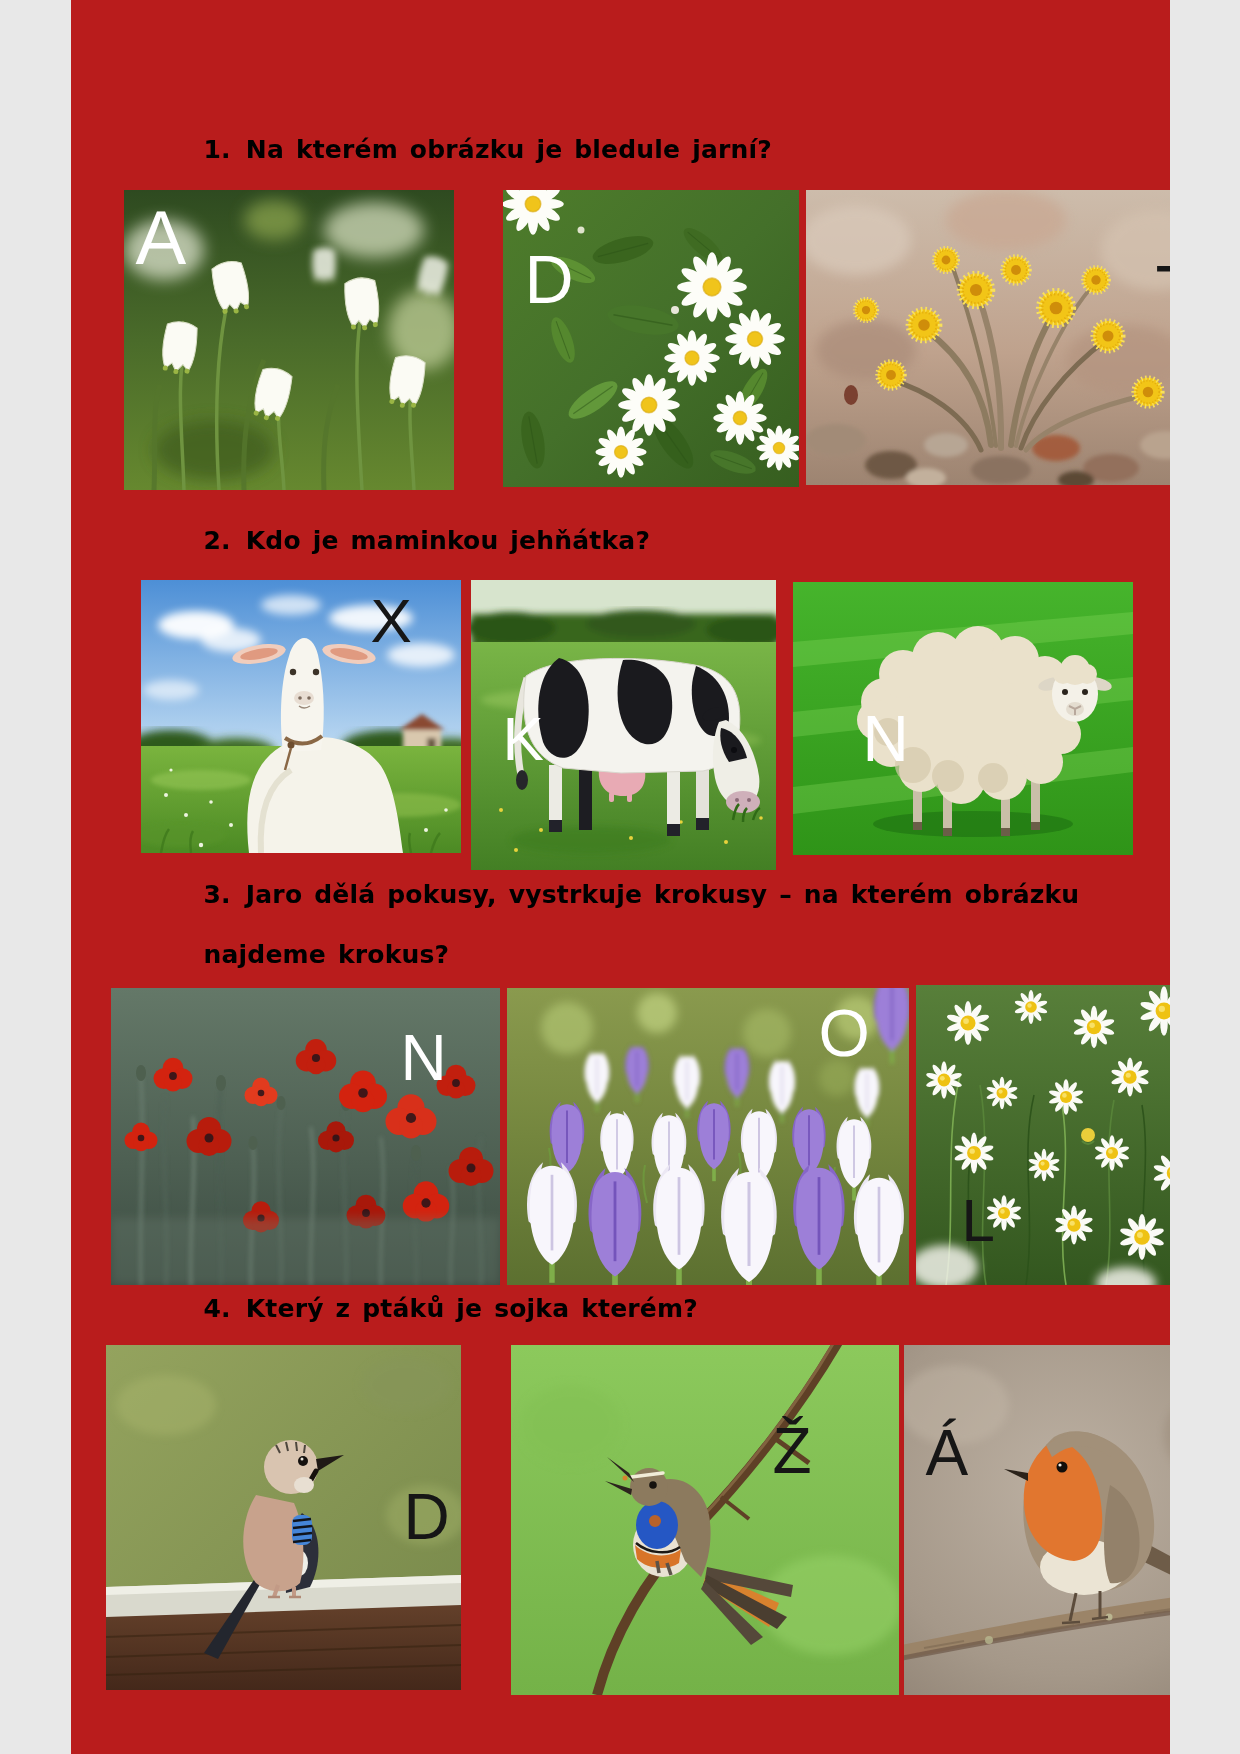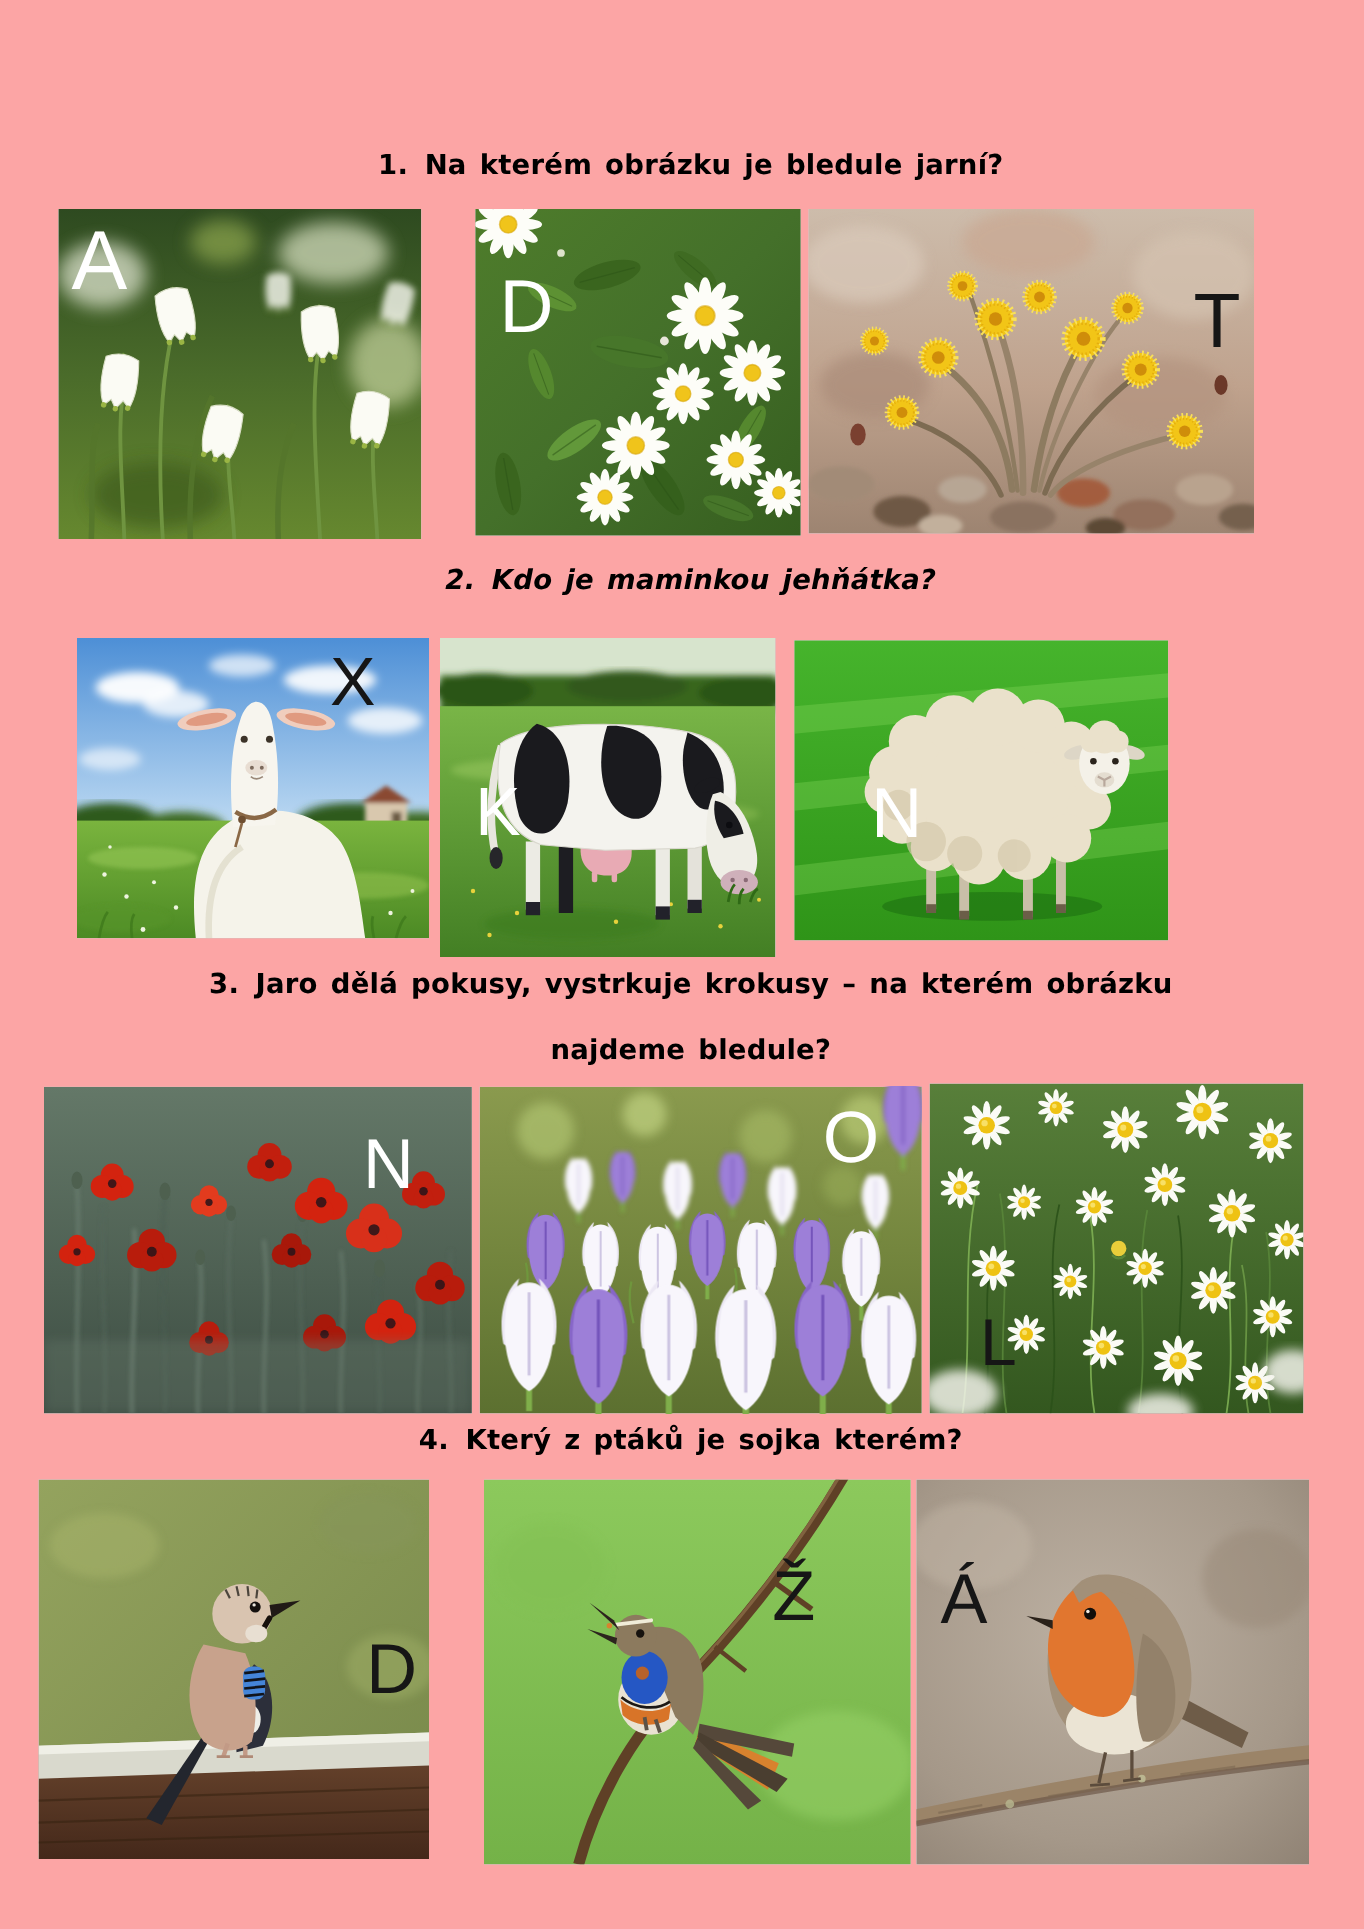--- a/index.html
+++ b/index.html
@@ -1,23 +1,23 @@
 <!DOCTYPE html>
 <html><head>
 <meta charset="utf-8">
 <style>
   html,body{margin:0;padding:0;}
   body{background:#e8e8e8;}
-  .page{position:relative;width:1240px;height:1754px;background:#fca5a5;margin:0 auto;overflow:hidden;
-        font-family:"DejaVu Sans",sans-serif;text-align:center;}
+  .page{position:relative;width:1099px;height:1754px;background:#b91c1c;margin:0 auto;overflow:hidden;
+        font-family:"DejaVu Sans",sans-serif;}
   .q{position:absolute;left:133px;margin:0;font-family:"DejaVu Sans",sans-serif;
      font-weight:700;font-size:25px;color:#000;letter-spacing:0.2px;word-spacing:3px;width:990px;}
   .qnum{margin-right:15px;}
   .qline2{display:block;margin-top:31px;}
-  #q1{top:135px;} #q2{top:512px;font-style:italic;} #q3{top:880px;} #q4{top:1294px;}
+  #q1{top:135px;} #q2{top:526px;} #q3{top:880px;} #q4{top:1294px;}
   figure.photo{position:absolute;margin:0;padding:0;overflow:hidden;background:#cccccc;}
   figure.photo svg{display:block;width:100%;height:100%;}
   .letter{position:absolute;font-family:"Liberation Sans","DejaVu Sans",sans-serif;
           font-weight:400;line-height:1;user-select:none;}
   #f1{left:53px;top:190px;width:330px;height:300px;}
   #f2{left:432px;top:190px;width:296px;height:297px;}
   #f3{left:735px;top:190px;width:405px;height:295px;}
   #f4{left:70px;top:580px;width:320px;height:273px;}
   #f5{left:400px;top:580px;width:305px;height:290px;}
   #f6{left:722px;top:582px;width:340px;height:273px;}
@@ -433,21 +433,21 @@
         <circle cx="270" cy="92" r="10" fill="#eae1cb"></circle>
         <circle cx="294" cy="92" r="10" fill="#eae1cb"></circle>
       <circle cx="272" cy="110" r="3" fill="#2a241c"></circle>
         <circle cx="292" cy="110" r="3" fill="#2a241c"></circle>
       <ellipse cx="282" cy="127" rx="9" ry="7" fill="#e4ddd0"></ellipse>
       <path d="M276,124 L282,127 L288,124 M282,127 L282,133" stroke="#b8a89c" stroke-width="2" fill="none"></path>
     </svg>
     <span class="letter" style="color: rgb(255, 255, 255);">N</span>
   </figure>
 
-  <p class="q" id="q3"><span class="qnum">3.</span><span>Jaro dělá pokusy, vystrkuje krokusy – na kterém obrázku</span><span class="qline2">najdeme bledule?</span></p>
+  <p class="q" id="q3"><span class="qnum">3.</span><span>Jaro dělá pokusy, vystrkuje krokusy – na kterém obrázku</span><span class="qline2">najdeme krokus?</span></p>
 
   <figure class="photo" id="f7">
     <svg viewBox="0 0 389 297" preserveAspectRatio="none">
       <defs>
         <linearGradient id="p7bg" x1="0" y1="0" x2="0" y2="1">
           <stop offset="0" stop-color="#647868"></stop>
             <stop offset="0.6" stop-color="#4d5f52"></stop>
             <stop offset="1" stop-color="#3c4c42"></stop>
         </linearGradient>
         <filter id="p7b2">

